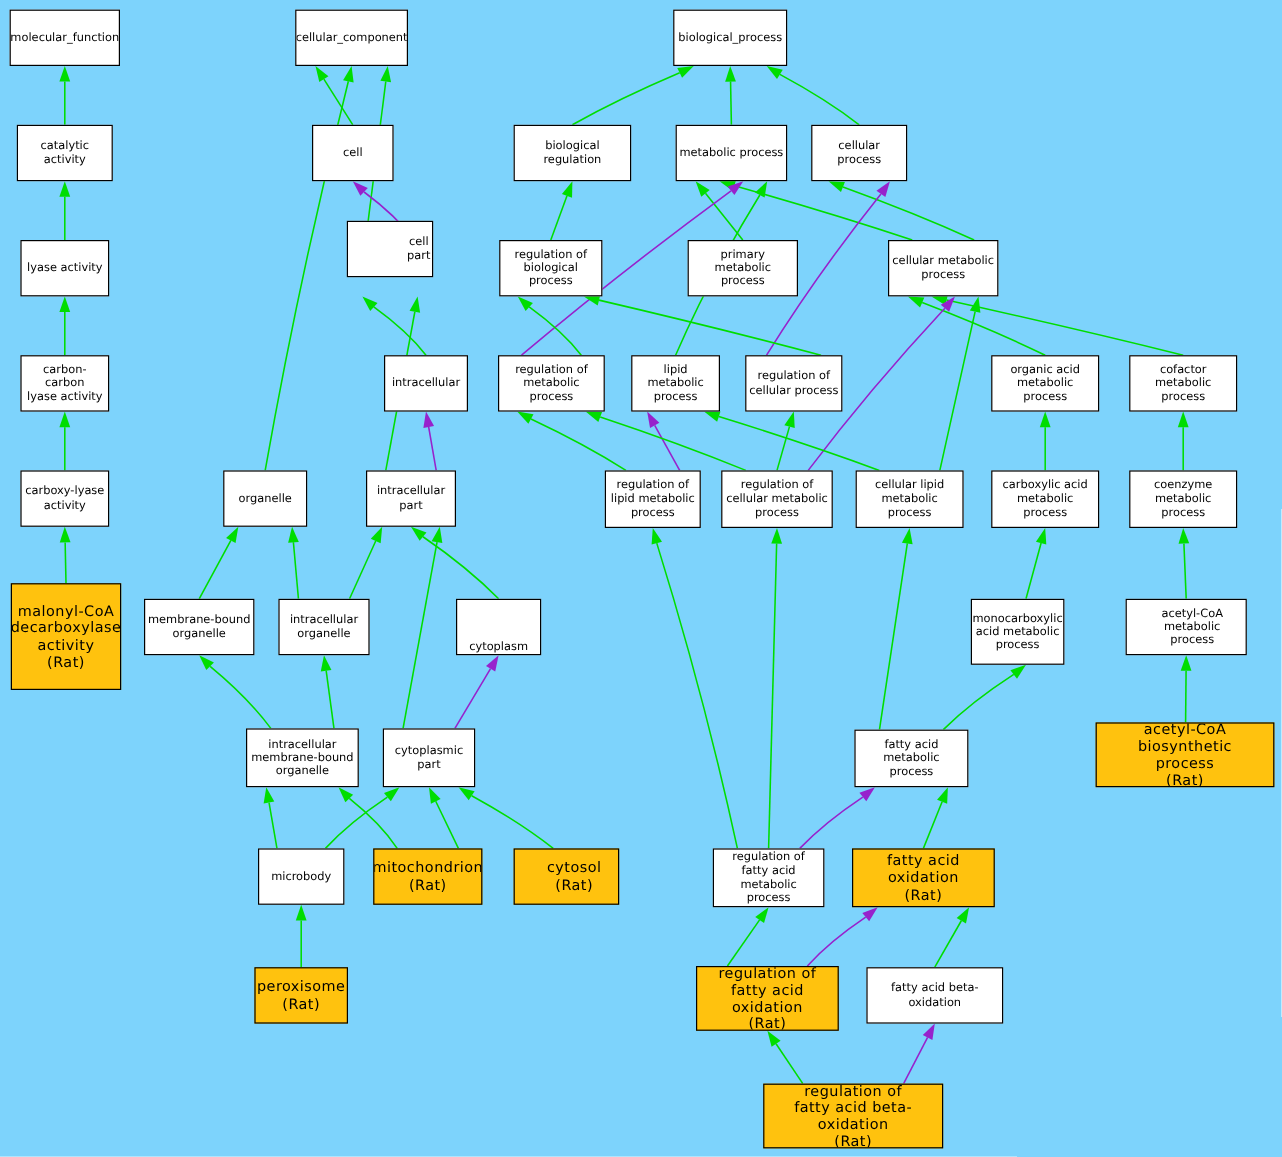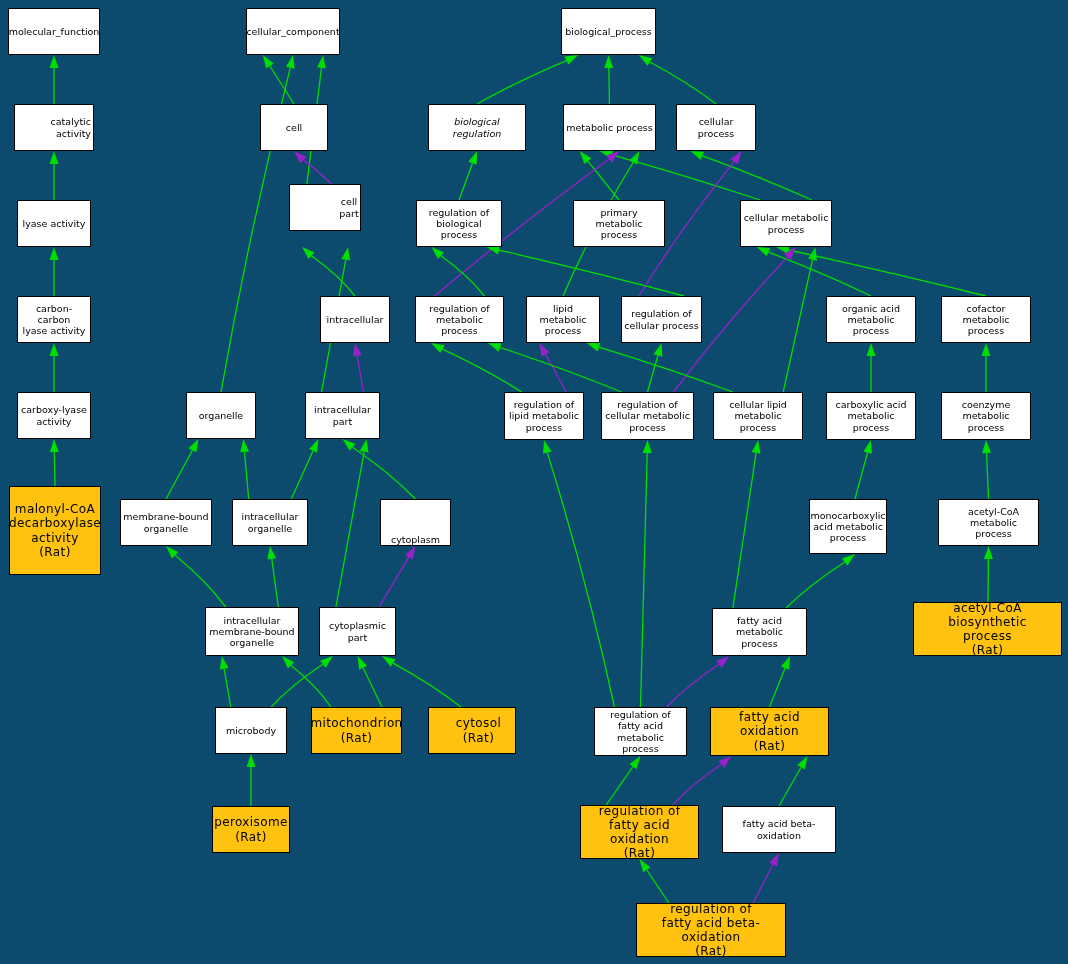--- a/index.html
+++ b/index.html
@@ -1,17 +1,17 @@
 <!DOCTYPE html>
 <html><head>
 <meta charset="utf-8">
 <style>
   html,body{margin:0;padding:0;background:#ffffff;}
   body{font-family:"DejaVu Sans","Liberation Sans",sans-serif;}
-  #canvas{position:relative;width:1068px;height:964px;background:#0c4a6e;overflow:hidden;}
+  #canvas{position:relative;width:1068px;height:964px;background:#7dd3fc;overflow:hidden;}
   #edges{position:absolute;left:0;top:0;width:1068px;height:964px;pointer-events:none;}
   .node{
     position:absolute;
     box-sizing:border-box;
     border:1px solid #000000;
     background:#ffffff;
     display:flex;
     align-items:center;
     justify-content:center;
     text-align:center;
@@ -152,21 +152,21 @@
       <polygon points="731.4,756.0 724.3,767.8 718.6,760.9" fill="#9722CC"></polygon>
       <path d="M 779.0 806.0 Q 790.1 786.6 801.1 767.3" fill="none" stroke="#00DD00" stroke-width="1.3"></path>
       <polygon points="807.6,756.0 805.0,769.5 797.2,765.1" fill="#00DD00"></polygon>
       <path d="M 669.0 903.0 Q 657.9 886.4 646.7 869.8" fill="none" stroke="#00DD00" stroke-width="1.3"></path>
       <polygon points="639.5,859.0 650.5,867.3 643.0,872.3" fill="#00DD00"></polygon>
       <path d="M 753.0 903.0 Q 763.0 883.8 773.0 864.5" fill="none" stroke="#9722CC" stroke-width="1.3"></path>
       <polygon points="779.0,853.0 777.0,866.6 769.0,862.5" fill="#9722CC"></polygon>
     </svg>
   <div id="nodes">
       <div class="node n-sm" style="left: 8px; top: 8px; width: 92px; height: 47px;"><span>molecular_function</span></div>
-      <div class="node n-sm" style="left: 14px; top: 104px; width: 80px; height: 47px; text-align: right;"><span>catalytic activity</span></div>
+      <div class="node n-sm" style="left: 14px; top: 104px; width: 80px; height: 47px;"><span>catalytic activity</span></div>
       <div class="node n-sm" style="left: 17px; top: 200px; width: 74px; height: 47px;"><span>lyase activity</span></div>
       <div class="node n-sm" style="left: 17px; top: 296px; width: 74px; height: 47px;"><span>carbon-carbon
 lyase activity</span></div>
       <div class="node n-sm" style="left: 17px; top: 392px; width: 74px; height: 47px;"><span>carboxy-lyase
 activity</span></div>
       <div class="node n-lg hl" style="left: 9px; top: 486px; width: 92px; height: 89px;"><span>malonyl-CoA
 decarboxylase
 activity
 (Rat)</span></div>
       <div class="node n-sm" style="left: 246px; top: 8px; width: 94px; height: 47px;"><span>cellular_component</span></div>
@@ -187,21 +187,21 @@
       <div class="node n-sm" style="left: 319px; top: 607px; width: 77px; height: 49px;"><span>cytoplasmic
 part</span></div>
       <div class="node n-sm" style="left: 215px; top: 707px; width: 72px; height: 47px;"><span>microbody</span></div>
       <div class="node n-lg hl" style="left: 311px; top: 707px; width: 91px; height: 47px;"><span>mitochondrion
 (Rat)</span></div>
       <div class="node n-lg hl" style="left: 428px; top: 707px; width: 88px; height: 47px; padding-left: 13px;"><span>cytosol
 (Rat)</span></div>
       <div class="node n-lg hl" style="left: 212px; top: 806px; width: 78px; height: 47px;"><span>peroxisome
 (Rat)</span></div>
       <div class="node n-sm" style="left: 561px; top: 8px; width: 95px; height: 47px;"><span>biological_process</span></div>
-      <div class="node n-sm" style="left: 428px; top: 104px; width: 98px; height: 47px; font-style: italic;"><span>biological regulation</span></div>
+      <div class="node n-sm" style="left: 428px; top: 104px; width: 98px; height: 47px;"><span>biological regulation</span></div>
       <div class="node n-sm" style="left: 563px; top: 104px; width: 93px; height: 47px;"><span>metabolic process</span></div>
       <div class="node n-sm" style="left: 676px; top: 104px; width: 80px; height: 47px;"><span>cellular process</span></div>
       <div class="node n-sm" style="left: 416px; top: 200px; width: 86px; height: 47px;"><span>regulation of
 biological process</span></div>
       <div class="node n-sm" style="left: 573px; top: 200px; width: 92px; height: 47px;"><span>primary metabolic
 process</span></div>
       <div class="node n-sm" style="left: 740px; top: 200px; width: 92px; height: 47px;"><span>cellular metabolic
 process</span></div>
       <div class="node n-sm" style="left: 415px; top: 296px; width: 89px; height: 47px;"><span>regulation of
 metabolic process</span></div>

